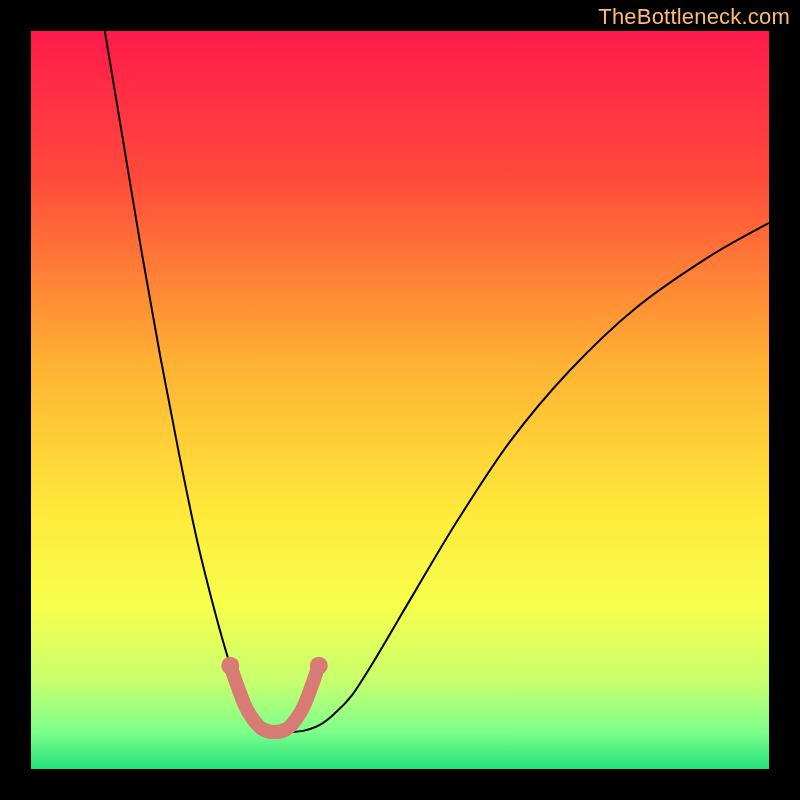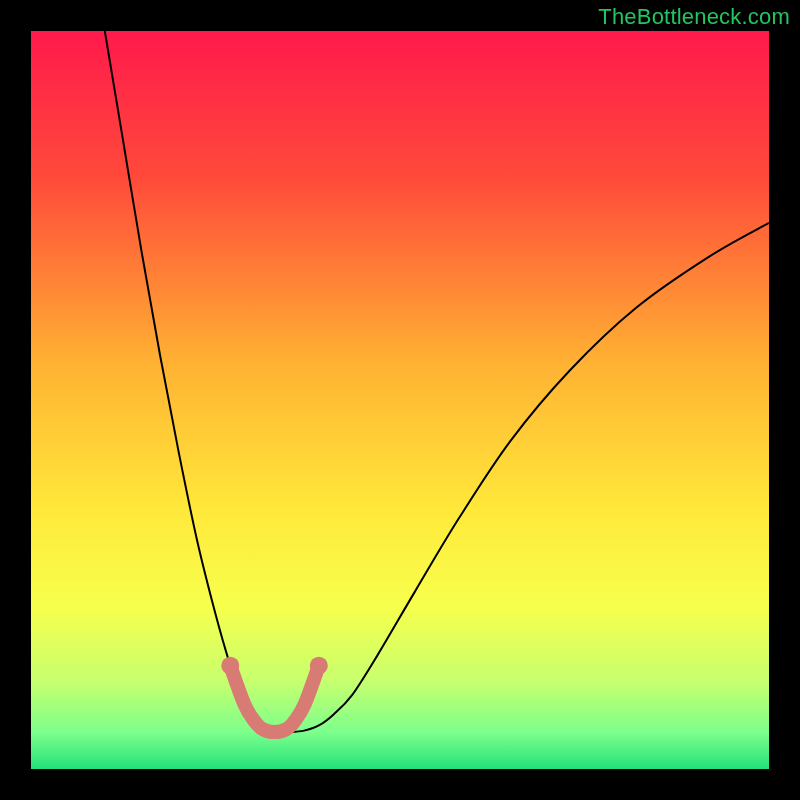--- a/index.html
+++ b/index.html
@@ -13,21 +13,21 @@
   .frame {
     position: relative;
     width: 800px;
     height: 800px;
     background: #000;
   }
   .watermark {
     position: absolute;
     top: 4px;
     right: 10px;
-    color: #22c55e;
+    color: #fdba74;
     font-size: 22px;
     font-weight: 500;
     letter-spacing: 0.2px;
   }
   .plot {
     position: absolute;
     left: 31px;
     top: 31px;
     width: 738px;
     height: 738px;

